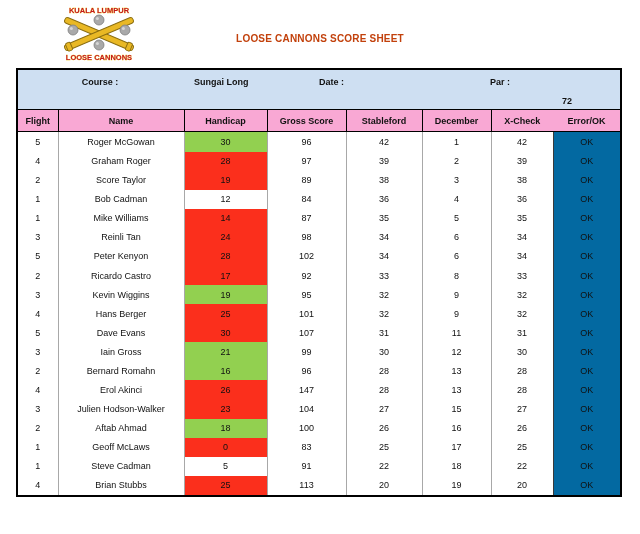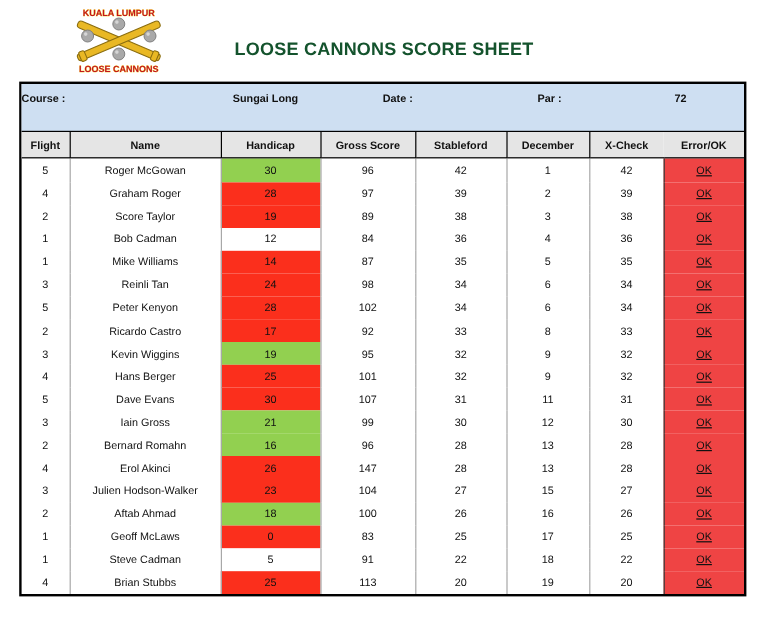--- a/index.html
+++ b/index.html
@@ -13,66 +13,66 @@
     overflow: hidden;
   }
   .page { position: relative; width: 540px; height: 534px; }
 
   
   .logo { position: absolute; left: 44px; top: 3px; width: 110px; height: 60px; }
 
   
   .title {
     position: absolute; left: 0; top: 33px; width: 640px;
-    text-align: center; font-size: 15px; font-weight: bold; color: #14532d;
+    text-align: center; font-size: 10px; font-weight: bold; color: #c2410c;
     letter-spacing: 0.2px;
   }
 
   
   .sheet {
     position: absolute; left: 16px; top: 68px;
     width: 606px; height: 429px;
     border: 2px solid #000; box-sizing: border-box;
     background: #fff;
   }
 
   
   .info-row {
     position: relative; height: 40px; background: #CEDFF2;
     border-bottom: 1px solid #000; box-sizing: border-box;
     font-size: 9px; font-weight: bold; color: #111;
   }
   .info-row span, .info-row .date-stack { position: absolute; top: 7px; }
-  .lbl-course { left: 0;   width: 164px; text-align: left; }
+  .lbl-course { left: 0;   width: 164px; text-align: center; }
   .val-course { left: 176px; }
   .lbl-date   { left: 240px; width: 86px; text-align: right; }
   .date-stack { left: 328px; width: 78px; text-align: center; line-height: 12px; }
-  .lbl-par    { left: 430px; width: 104px; text-align: left; }
-  .val-par    { left: 544px; }
+  .lbl-par    { left: 430px; width: 104px; text-align: center; }
+  .val-par    { left: 544px; margin-top: 19px; }
 
   
   table.score {
     width: 100%; height: 385px;
     border-collapse: collapse; table-layout: fixed;
     font-size: 9px; color: #111;
   }
   table.score th {
-    height: 21px; background: #e5e5e5; font-size: 9px; font-weight: bold;
+    height: 21px; background: #f9a8d4; font-size: 9px; font-weight: bold;
     border-right: 1px solid #000; border-bottom: 1px solid #000;
     padding: 0; text-align: center; vertical-align: middle;
   }
   table.score th.no-div { border-right: none; }
   table.score th:last-child { border-right: none; }
   table.score td {
     padding: 0; text-align: center; vertical-align: middle;
     border-right: 1px solid #a8a8a8;
   }
   table.score td:last-child { border-right: none; }
   td.c-xcheck { border-right: 1px solid #3a3a3a !important; }
-  td.c-status { background: #ef4444; text-decoration: underline; }
+  td.c-status { background: #0369a1; }
   td.hc-green { background: #92D050; }
   td.hc-red   { background: #FB2F1C; }
   td.hc-white { background: #ffffff; }
 </style>
 </head>
 <body>
 
 <div class="page">
 
   <div class="logo">

